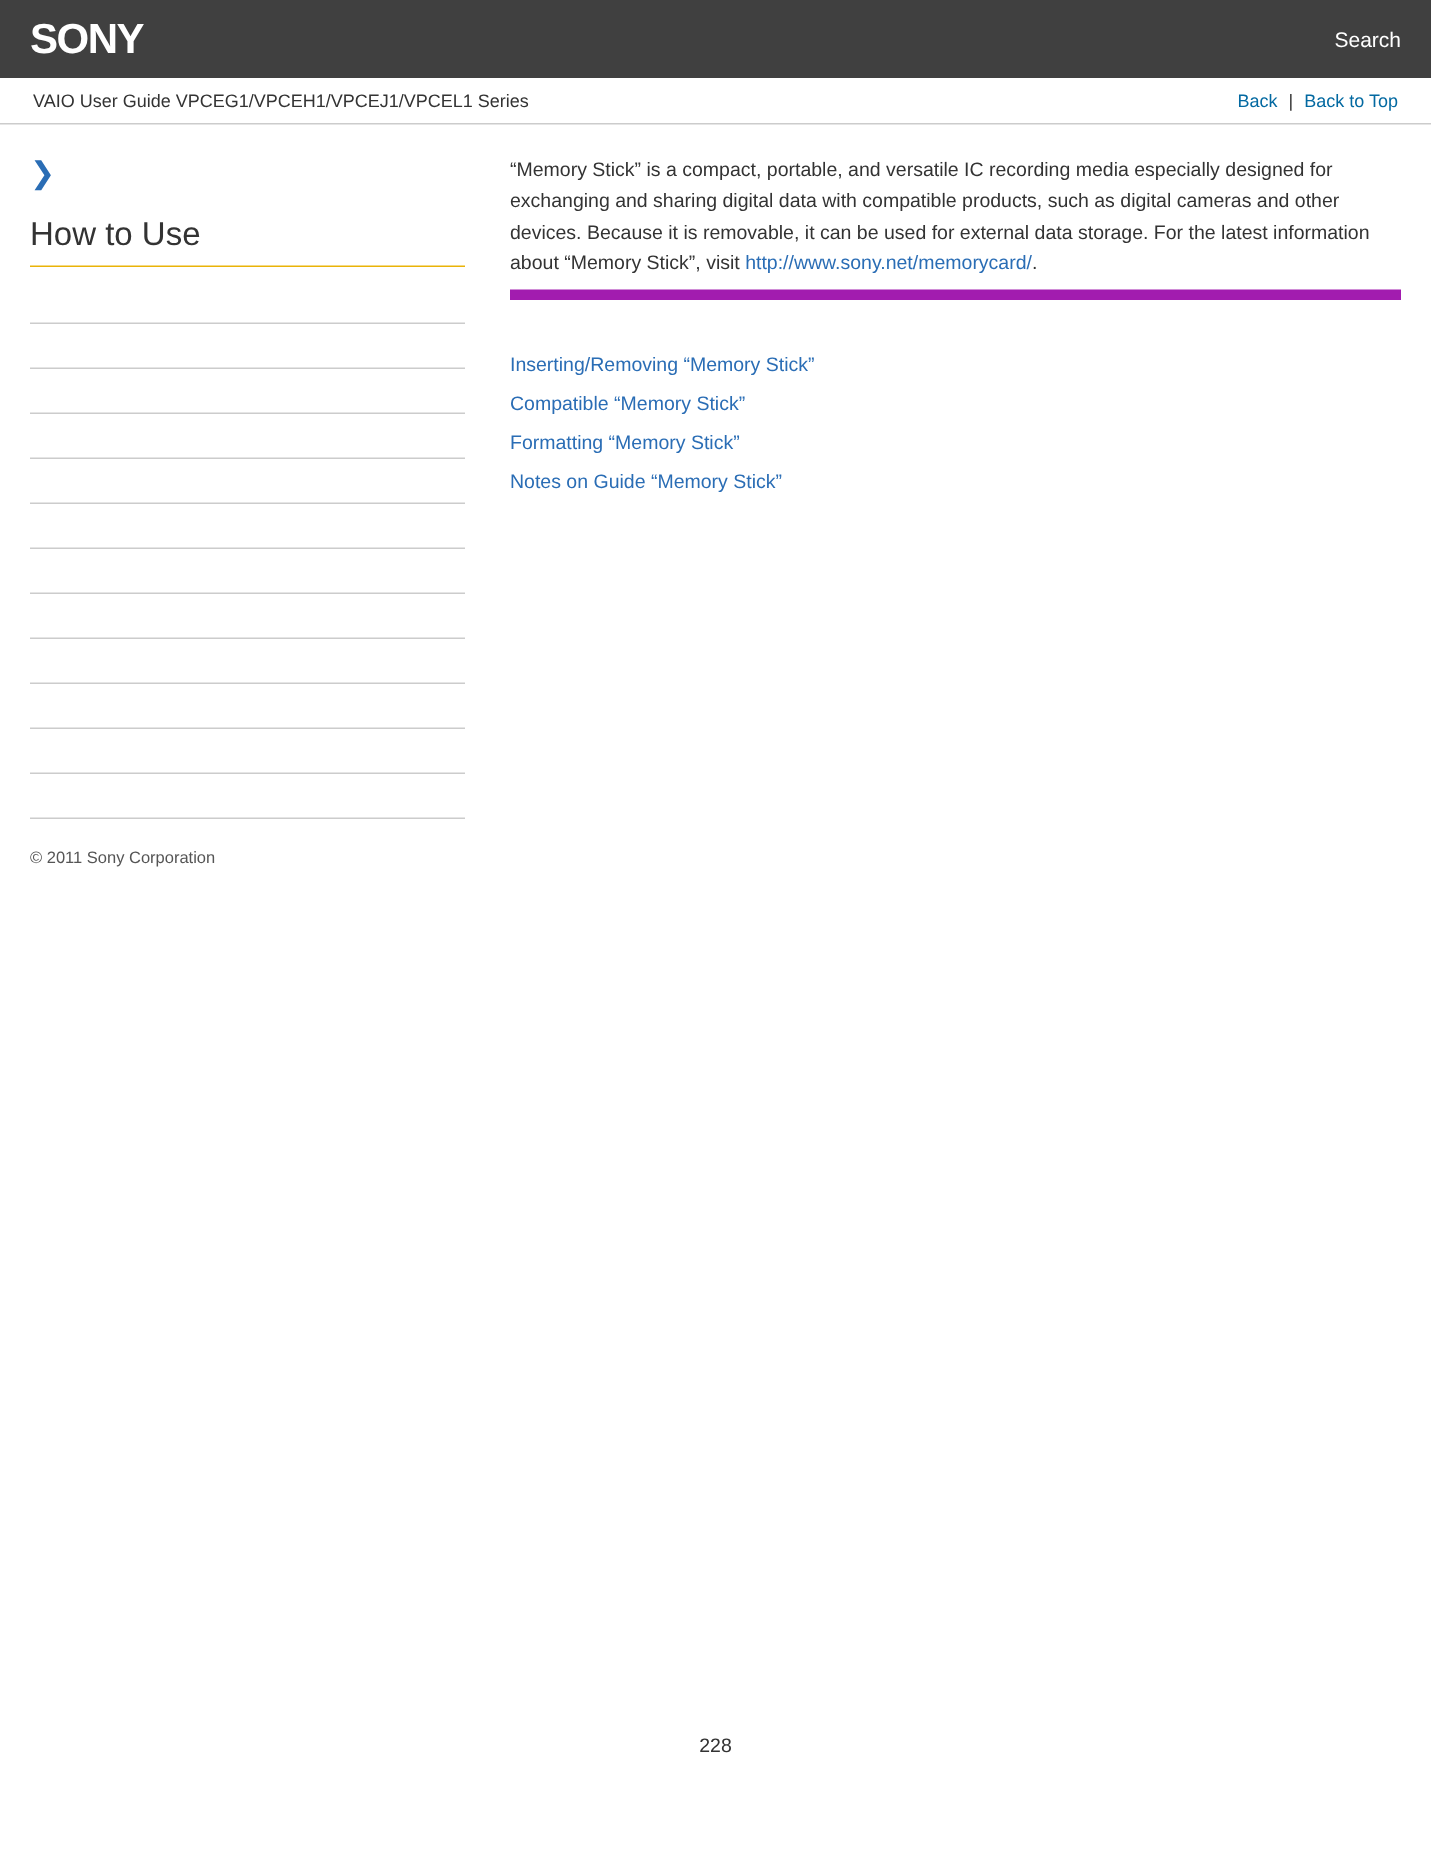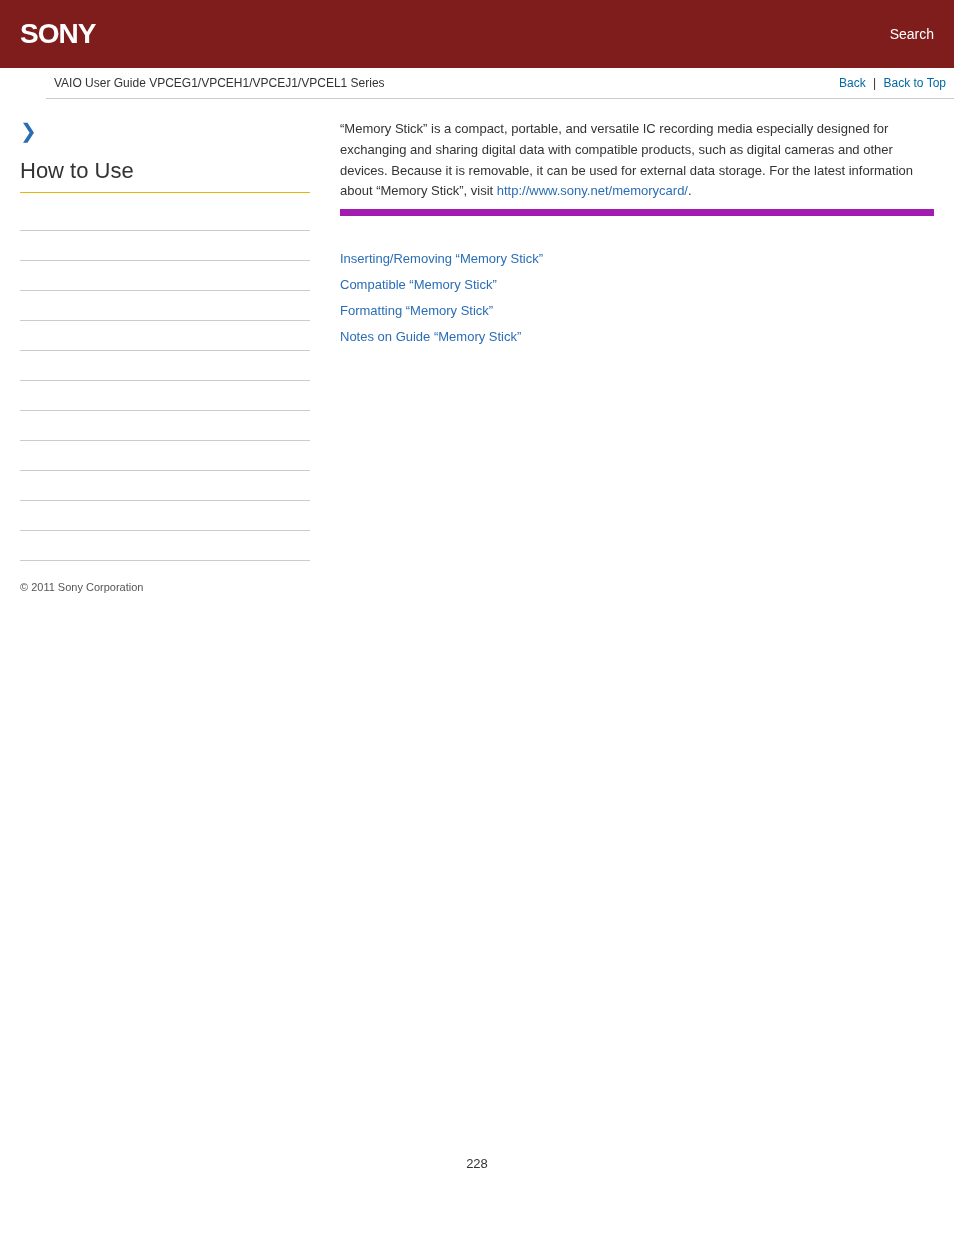--- a/index.html
+++ b/index.html
@@ -12,22 +12,22 @@
       font-family: Arial, Helvetica, sans-serif;
       font-size: 13px;
       color: #333;
       background: #fff;
       width: 954px;
       min-height: 1235px;
     }
 
     
     .header {
-      background: #7f1d1d;
-      height: 68px;
+      background: #404040;
+      height: 52px;
       display: flex;
       align-items: center;
       justify-content: space-between;
       padding: 0 20px;
     }
 
     .sony-logo {
       color: #fff;
       font-size: 28px;
       font-weight: 900;
@@ -39,25 +39,24 @@
       color: #fff;
       font-size: 14px;
       background: none;
       border: none;
       cursor: pointer;
     }
 
     
     .breadcrumb-bar {
       border-bottom: 1px solid #ccc;
-      padding: 8px 8px;
+      padding: 8px 22px;
       display: flex;
       align-items: center;
       justify-content: space-between;
-      margin-left: 46px;
     }
 
     .breadcrumb-text {
       font-size: 12px;
       color: #333;
     }
 
     .breadcrumb-links {
       font-size: 12px;
     }

